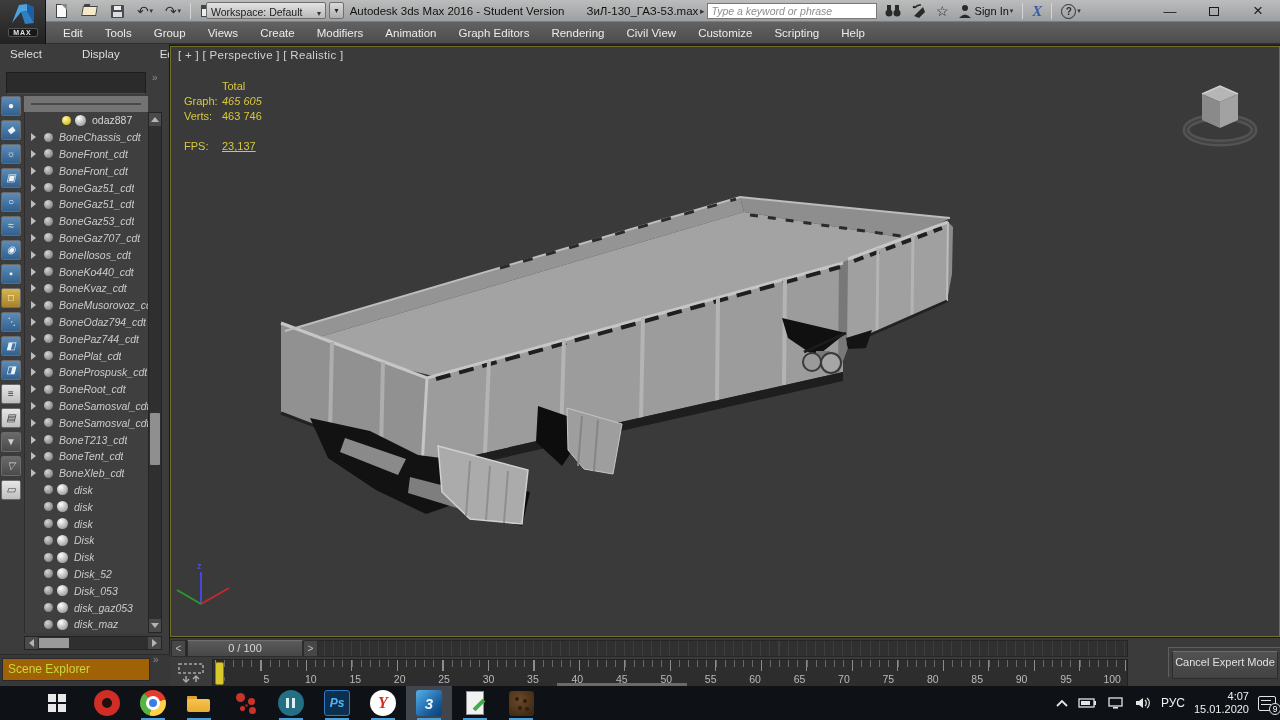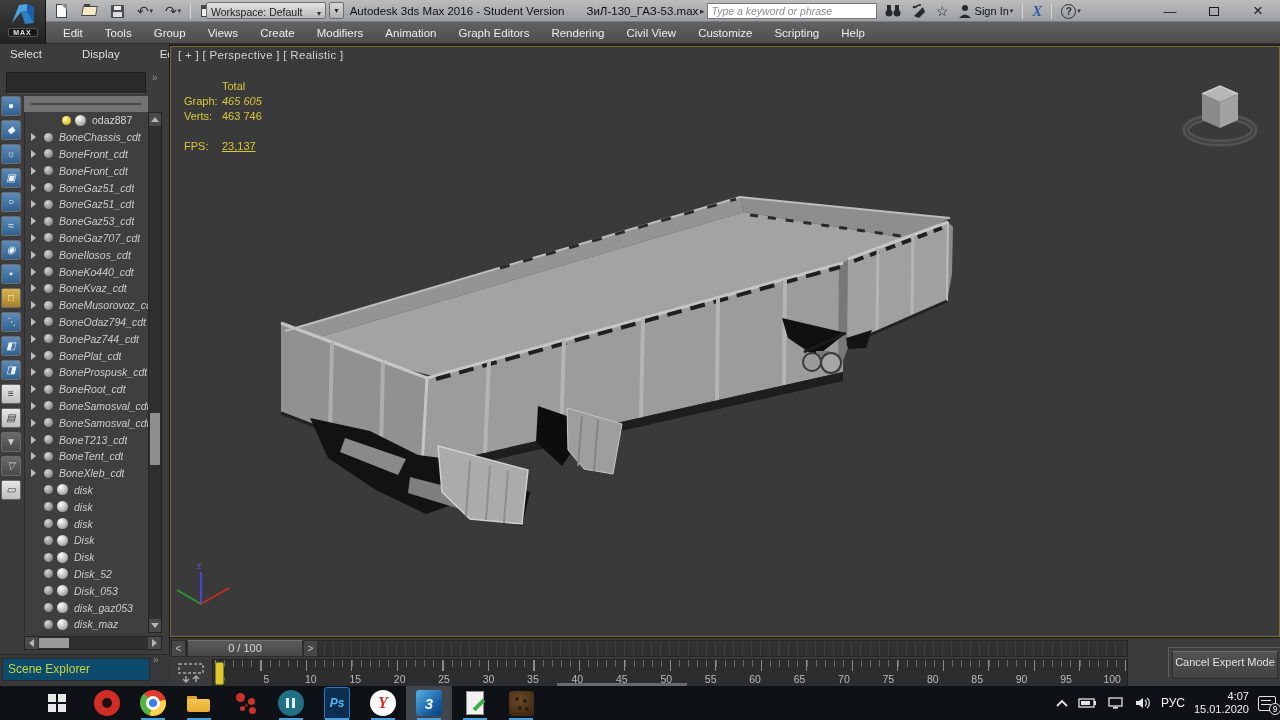--- a/index.html
+++ b/index.html
@@ -92,21 +92,21 @@
   .sbtn{position:absolute;left:0;width:12px;height:13px;background:#4a4a4a;display:flex;align-items:center;justify-content:center;}
   .sbtn .tup{width:0;height:0;border-bottom:5px solid #b5b5b5;border-left:4px solid transparent;border-right:4px solid transparent;}
   .sbtn .tdn{width:0;height:0;border-top:5px solid #b5b5b5;border-left:4px solid transparent;border-right:4px solid transparent;}
   #vthumb{position:absolute;left:1px;top:300px;width:10px;height:52px;background:#8f8f8f;border-radius:1px;}
   #hscroll{position:absolute;left:24px;top:592px;width:138px;height:14px;background:#2f2f2f;border:1px solid #242424;display:flex;align-items:center;}
   .hbtn{width:13px;height:12px;background:#4a4a4a;display:flex;align-items:center;justify-content:center;flex:none;}
   .tl{width:0;height:0;border-right:5px solid #b5b5b5;border-top:4px solid transparent;border-bottom:4px solid transparent;}
   .tr{width:0;height:0;border-left:5px solid #b5b5b5;border-top:4px solid transparent;border-bottom:4px solid transparent;}
   #hthumb{width:30px;height:10px;background:#9a9a9a;margin-left:1px;}
   #sx-footer{position:absolute;left:0;top:610px;width:170px;height:32px;background:#383838;border-top:1px solid #2a2a2a;}
-  #sx-footer .box{position:absolute;left:2px;top:3px;width:148px;height:23px;background:#0c4a6e;border:1px solid #2a2a2a;
+  #sx-footer .box{position:absolute;left:2px;top:3px;width:148px;height:23px;background:#a16207;border:1px solid #2a2a2a;
     font-size:12px;color:var(--footerGreen);line-height:21px;padding-left:5px;}
 
   
   #viewport{position:absolute;left:170px;top:46px;width:1110px;height:591px;background:var(--viewportBg);
     box-shadow:inset 0 0 0 1px var(--accentOlive), 0 0 0 1px #1a1a1a;}
   #vp-label{position:absolute;left:8px;top:3px;font-size:11.5px;color:#d2d2d2;letter-spacing:.3px;}
   #vp-stats{position:absolute;left:14px;top:28px;font-size:11px;color:var(--statsYellow);}
   #vp-stats span{position:absolute;white-space:nowrap;}
   .st-total{left:38px;top:6px;}
   .st-pl{left:0;top:21px;} .st-pv{left:38px;top:21px;font-style:italic;}
@@ -160,21 +160,21 @@
     background:conic-gradient(from -45deg,#e33b2e 0 120deg,#ffd24a 120deg 240deg,#58b347 240deg 360deg);}
   .app[data-kind="chrome"] .ic::before{content:"";position:absolute;left:6px;top:6px;width:14px;height:14px;border-radius:50%;background:#fff;}
   .app[data-kind="chrome"] .ic::after{content:"";position:absolute;left:9px;top:9px;width:8px;height:8px;border-radius:50%;background:#3a7de8;}
   .app[data-kind="folder"] .ic::before{content:"";position:absolute;left:2px;top:7px;width:10px;height:5px;background:#e0a42e;border-radius:1px;}
   .app[data-kind="folder"] .ic::after{content:"";position:absolute;left:2px;top:10px;width:23px;height:13px;background:linear-gradient(#f6c550,#e8ab30);border-radius:2px;}
   .app[data-kind="molecule"] .ic::before{content:"";position:absolute;left:5px;top:4px;width:9px;height:9px;border-radius:50%;background:#c9342a;
     box-shadow:11px 4px 0 -1px #c9342a,2px 11px 0 -2px #c9342a,12px 13px 0 -1px #c9342a,6px 8px 0 -3px #8f1f18;}
   .app[data-kind="teal"] .ic{width:26px;height:26px;border-radius:50%;background:#236f83;}
   .app[data-kind="teal"] .ic::after{content:"";position:absolute;left:8px;top:8px;width:11px;height:10px;
     background:repeating-linear-gradient(90deg,#dff0f3 0 3px,transparent 3px 6px);}
-  .app[data-kind="ps"] .ic{width:26px;height:33px;border-radius:3px;background:#0d2f4f;border:1px solid #2f79c2;}
+  .app[data-kind="ps"] .ic{width:26px;height:26px;border-radius:3px;background:#0d2f4f;border:1px solid #2f79c2;}
   .app[data-kind="ps"] .app-label{color:#4fb3f6;font-weight:bold;font-size:12px;}
   .app[data-kind="yandex"] .ic{width:26px;height:26px;border-radius:50%;background:#fff;}
   .app[data-kind="yandex"] .app-label{color:#d8271c;font-family:"Liberation Serif",serif;font-weight:bold;font-size:16px;}
   .app[data-kind="max"] .ic{width:26px;height:26px;border-radius:3px;background:linear-gradient(135deg,#57b0e8,#155a9b 70%,#0d3f70);}
   .app[data-kind="max"] .app-label{color:#eaf4fb;font-weight:bold;font-style:italic;font-size:15px;}
   .app[data-kind="notepad"] .ic::before{content:"";position:absolute;left:5px;top:2px;width:16px;height:22px;background:#f2f2f2;border:1px solid #8f8f8f;}
   .app[data-kind="notepad"] .ic::after{content:"";position:absolute;left:11px;top:14px;width:14px;height:4px;background:#3fae49;transform:rotate(-45deg);}
   .app[data-kind="brown"] .ic{width:25px;height:25px;border-radius:3px;background:radial-gradient(circle at 40% 35%,#6b4a28,#402a14 80%);}
   .app[data-kind="brown"] .ic::after{content:"";position:absolute;left:6px;top:6px;width:4px;height:4px;border-radius:50%;background:#2e1f0e;
     box-shadow:8px 2px 0 #2e1f0e,3px 9px 0 #2e1f0e,10px 10px 0 #2e1f0e;}

